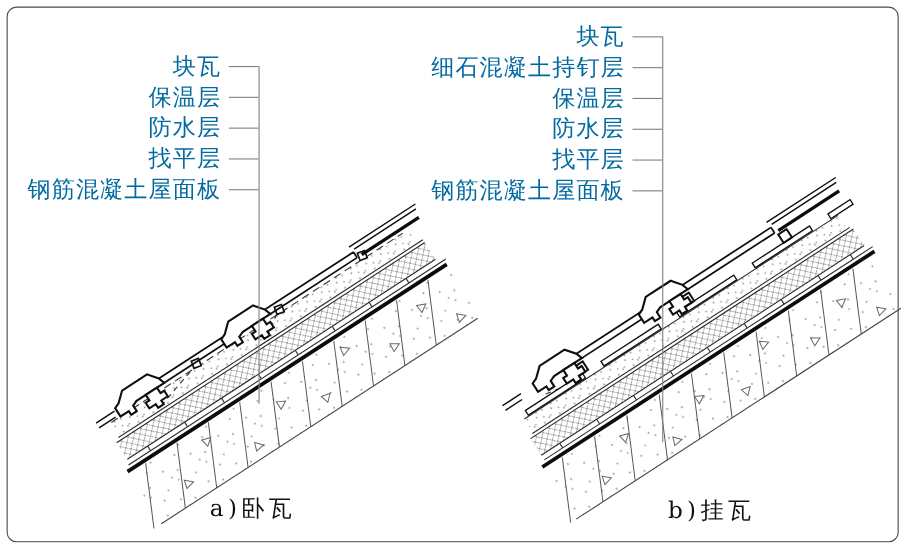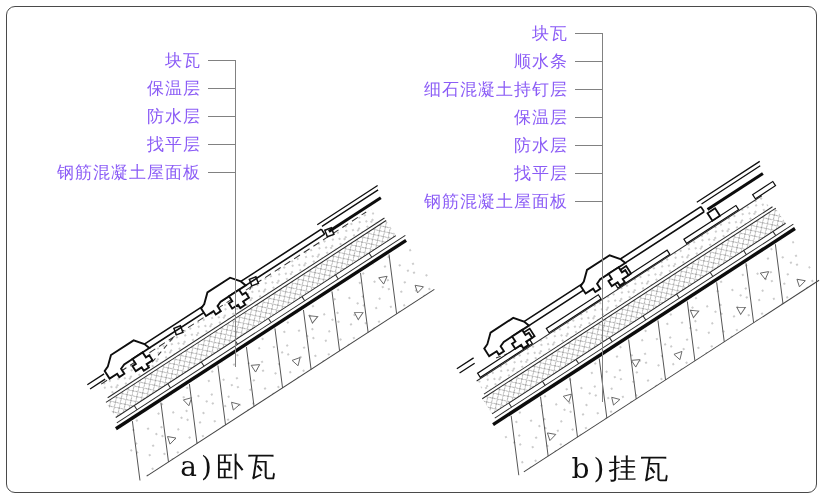--- a/index.html
+++ b/index.html
@@ -8,28 +8,28 @@
     overflow:hidden;font-family:"DejaVu Serif","Liberation Serif",serif;
   }
   #frame{
     position:absolute;left:6px;top:6px;right:5px;bottom:5px;
     border:1.6px solid #4a4a4a;border-radius:9px;pointer-events:none;
   }
   #drawing{position:absolute;left:0;top:0;z-index:1;}
   .labels{position:absolute;z-index:2;}
   .lrow{display:flex;justify-content:flex-end;align-items:center;height:28px;}
   .ltext{
-    font-size:17px;color:#8b5cf6;letter-spacing:1px;white-space:nowrap;
+    font-size:21px;color:#0369a1;letter-spacing:1px;white-space:nowrap;
     line-height:28px;
   }
   .tick{width:27px;height:0;border-top:1.4px solid #818181;margin-left:7px;flex:0 0 27px;}
   .vleader{position:absolute;width:1.4px;background:#818181;z-index:3;}
   .caption{
     position:absolute;z-index:2;width:160px;text-align:center;
-    font-size:28px;color:#111;letter-spacing:4px;white-space:nowrap;
+    font-size:21px;color:#111;letter-spacing:4px;white-space:nowrap;
   }
 </style>
 </head>
 <body>
 
 <div id="stage">
 
   <svg id="drawing" width="822" height="498" viewBox="0 0 822 498">
     <defs>
       <pattern id="meshPat" width="7" height="7" patternUnits="userSpaceOnUse">
@@ -226,24 +226,20 @@
       <span class="tick"></span>
       </div>
   </div>
 
   <div class="labels" style="top:19px;left:407px;width:195px;">
     <div class="lrow">
       <span class="ltext">块瓦</span>
       <span class="tick"></span>
       </div>
     <div class="lrow">
-      <span class="ltext">顺水条</span>
-      <span class="tick"></span>
-      </div>
-    <div class="lrow">
       <span class="ltext">细石混凝土持钉层</span>
       <span class="tick"></span>
       </div>
     <div class="lrow">
       <span class="ltext">保温层</span>
       <span class="tick"></span>
       </div>
     <div class="lrow">
       <span class="ltext">防水层</span>
       <span class="tick"></span>
@@ -255,16 +251,16 @@
     <div class="lrow">
       <span class="ltext">钢筋混凝土屋面板</span>
       <span class="tick"></span>
       </div>
   </div>
 
   <div class="vleader" style="left:234.5px;top:60px;height:307px;"></div>
   <div class="vleader" style="left:601.5px;top:33px;height:369px;"></div>
 
   <div class="caption" style="left:150px;top:448px;">a)卧瓦</div>
-  <div class="caption" style="left:542px;top:450px;">b)挂瓦</div>
+  <div class="caption" style="left:567px;top:450px;">b)挂瓦</div>
 
   <div id="frame"></div>
 </div>
 
 </body></html>

